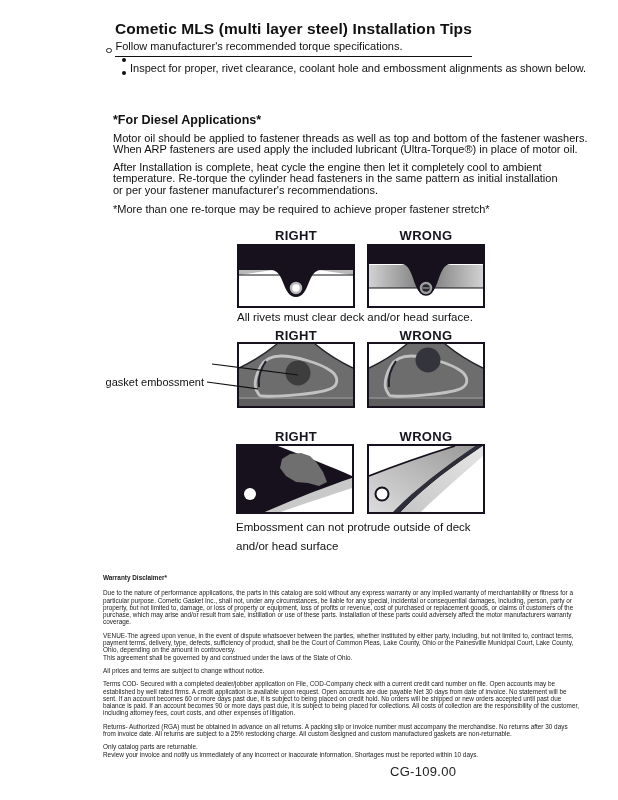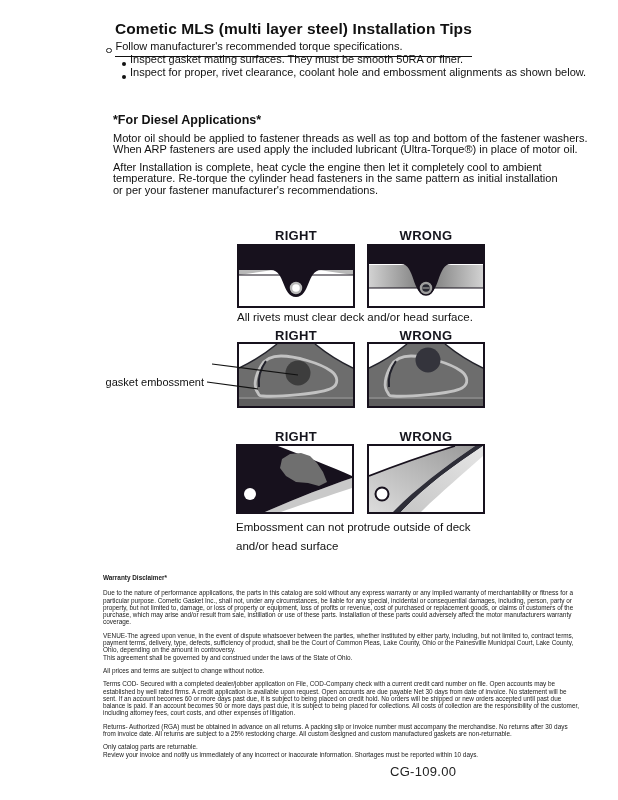--- a/index.html
+++ b/index.html
@@ -47,34 +47,34 @@
 
   <div class="abs page-title">Cometic MLS (multi layer steel) Installation Tips</div>
 
   <div class="abs bullets">
     <div class="b-row">
       <span class="glyph open"></span>
       <span>Follow manufacturer's recommended torque specifications.</span>
     </div>
     <div class="b-row sub">
       <span class="glyph fill"></span>
-      <span>Inspect gasket mating surfaces.  They must be smooth 50RA or finer.</span>
     </div>
     <div class="b-row sub">
       <span class="glyph fill"></span>
       <span>Inspect for proper, rivet clearance, coolant hole and embossment alignments as shown below.</span>
     </div>
   </div>
 
   <div class="abs section-head">*For Diesel Applications*</div>
   <div class="abs para p1">Motor oil should be applied to fastener threads as well as top and bottom of the fastener washers.
 When ARP fasteners are used apply the included lubricant (Ultra-Torque®) in place of motor oil.</div>
   <div class="abs para p2">After Installation is complete, heat cycle the engine then let it completely cool to ambient
 temperature. Re-torque the cylinder head fasteners in the same pattern as initial installation
 or per your fastener manufacturer's recommendations.</div>
+  <div class="abs note">*More than one re-torque may be required to achieve proper fastener stretch*</div>
 
   <div class="abs diag-label dl-r1 dl-left">RIGHT</div>
   <div class="abs diag-label dl-r1 dl-right">WRONG</div>
 
   <svg class="abs diag" style="left:237px;top:244px;" width="114" height="60" viewBox="0 0 114 60">
     <rect x="0" y="0" width="114" height="60" fill="#ffffff"></rect>
     <polygon points="0,24 34,24 0,29" fill="#b8b8b8"></polygon>
     <polygon points="80,24 114,24 114,29" fill="#b8b8b8"></polygon>
     <line x1="0" y1="29" x2="114" y2="29" stroke="#17111d" stroke-width="1"></line>
     <path d="M0,0 H114 V24 H82 C68,24 71,51 57,51 C43,51 46,24 32,24 H0 Z" fill="#17111d"></path>

